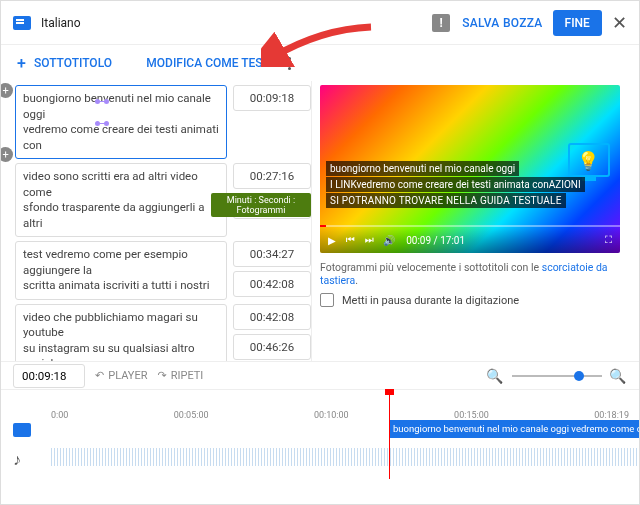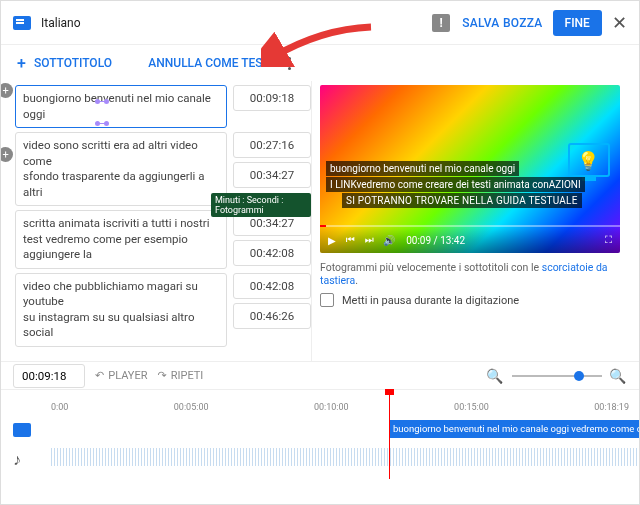--- a/index.html
+++ b/index.html
@@ -19,52 +19,52 @@
   .kebab { display: flex; flex-direction: column; gap: 2px; cursor: pointer; padding: 4px; }
   .kebab span { width: 3px; height: 3px; background: #555; border-radius: 50%; }
   .main { display: flex; height: 280px; }
   .left { width: 310px; position: relative; padding: 4px 0 0 14px; overflow: hidden; }
   .sub-row { display: flex; align-items: stretch; margin-bottom: 4px; position: relative; }
   .sub-text { flex: 1; border: 1px solid #ddd; border-radius: 3px; padding: 5px 7px; font-size: 11.5px; line-height: 1.35; color: #444; background: #fff; }
   .sub-text.active { border-color: #1a73e8; }
   .tc-col { width: 78px; display: flex; flex-direction: column; gap: 4px; margin-left: 6px; }
   .tc { border: 1px solid #ddd; border-radius: 3px; padding: 5px 0; text-align: center; font-size: 11.5px; color: #444; background: #fff; }
   .add-circle { position: absolute; left: -3px; width: 15px; height: 15px; background: #888; color: #fff; border-radius: 50%; font-size: 11px; line-height: 15px; text-align: center; cursor: pointer; }
-  .tooltip { position: absolute; top: 112px; left: 210px; background: #14532d; color: #fff; font-size: 9px; padding: 2px 4px; border-radius: 2px; z-index: 5; }
+  .tooltip { position: absolute; top: 112px; left: 210px; background: #4d7c0f; color: #fff; font-size: 9px; padding: 2px 4px; border-radius: 2px; z-index: 5; text-align: center; }
   .grips { position: absolute; display: flex; flex-direction: column; gap: 14px; }
   .grip { width: 14px; height: 8px; position: relative; }
   .grip::before, .grip::after { content: ""; position: absolute; width: 5px; height: 5px; background: #a78bfa; border-radius: 50%; }
   .grip::before { left: 0; } .grip::after { right: 0; }
   .grip span { position: absolute; left: 2px; right: 2px; top: 2px; height: 1px; background: #a78bfa; }
   .right { flex: 1; padding: 4px 12px 0 8px; border-left: 1px solid #eee; }
   .video { width: 300px; height: 168px; position: relative; border-radius: 2px; overflow: hidden;
     background: linear-gradient(135deg, #ff0080 0%, #ff6b00 18%, #ffd400 36%, #6cff00 52%, #00e0ff 68%, #0040ff 84%, #8a00ff 100%); }
   .vid-caption { position: absolute; left: 6px; bottom: 44px; right: 6px; }
   .vid-caption div { display: inline-block; background: rgba(0,0,0,.65); color: #fff; font-size: 10px; padding: 2px 4px; margin-bottom: 1px; }
-  .vid-sub2 { background: rgba(0,0,0,.7); color: #ddd; font-size: 8.5px; padding: 1px 4px; display: inline-block; margin-bottom: 1px; letter-spacing: .2px; margin-left: 16px;}
+  .vid-sub2 { background: rgba(0,0,0,.7); color: #ddd; font-size: 8.5px; padding: 1px 4px; display: inline-block; margin-bottom: 1px; letter-spacing: .2px;}
   .vid-controls { position: absolute; bottom: 0; left: 0; right: 0; height: 26px; display: flex; align-items: center; padding: 0 8px; color: #fff; font-size: 10px; gap: 10px; background: linear-gradient(transparent, rgba(0,0,0,.4)); }
   .vid-controls .bar { position: absolute; top: -2px; left: 0; right: 0; height: 2px; background: rgba(255,255,255,.4); }
   .vid-controls .bar span { display: block; width: 2%; height: 100%; background: #f00; }
   .vicon { cursor: pointer; }
   .monitor { position: absolute; right: 10px; top: 58px; width: 42px; height: 34px; border: 2px solid #00b3ff; border-radius: 3px; display: flex; align-items: center; justify-content: center; }
   .monitor::after { content: ""; position: absolute; bottom: -6px; width: 14px; height: 4px; background: #00b3ff; }
   .bulb { color: #00b3ff; font-size: 18px; }
   .hint { font-size: 10.5px; color: #666; margin: 8px 0 6px; }
   .hint a { color: #1a73e8; text-decoration: none; }
   .pause-row { display: flex; align-items: center; gap: 8px; font-size: 11px; color: #444; }
   .cb { width: 14px; height: 14px; border: 1.5px solid #888; border-radius: 2px; cursor: pointer; }
   .scrub { height: 28px; display: flex; align-items: center; padding: 0 12px; gap: 10px; border-top: 1px solid #eee; }
   .tc-input { border: 1px solid #ddd; border-radius: 3px; padding: 4px 8px; font-size: 11.5px; width: 72px; }
   .undo, .redo { color: #888; font-size: 11px; display: flex; align-items: center; gap: 4px; cursor: pointer; }
   .zoom { margin-left: auto; display: flex; align-items: center; gap: 8px; }
   .zicon { color: #555; font-size: 14px; cursor: pointer; }
   .zbar { width: 90px; height: 2px; background: #bbb; position: relative; }
   .zbar span { position: absolute; right: 18px; top: -4px; width: 10px; height: 10px; background: #1a73e8; border-radius: 50%; }
   .timeline { height: 90px; position: relative; border-top: 1px solid #eee; }
-  .tl-ticks { position: absolute; top: 12px; left: 50px; right: 10px; display: flex; justify-content: space-between; font-size: 9px; color: #888; }
+  .tl-ticks { position: absolute; top: 20px; left: 50px; right: 10px; display: flex; justify-content: space-between; font-size: 9px; color: #888; }
   .tl-track { position: absolute; top: 28px; left: 0; right: 0; height: 24px; }
   .tl-icon { position: absolute; left: 12px; width: 18px; height: 14px; background: #1a73e8; border-radius: 2px; top: 5px;}
   .tl-clip { position: absolute; left: 388px; right: 0; top: 2px; height: 18px; background: #1a73e8; color: #fff; font-size: 9.5px; line-height: 18px; padding: 0 4px; white-space: nowrap; overflow: hidden; }
   .note { position: absolute; left: 12px; top: 60px; font-size: 16px; color: #555; }
   .wave { position: absolute; left: 50px; right: 0; top: 58px; height: 18px; background: repeating-linear-gradient(90deg, #b9d3ec 0 1px, transparent 1px 3px); opacity: .8; }
   .playhead { position: absolute; left: 388px; top: 0; bottom: 0; width: 1px; background: #f00; }
   .playhead::before { content: ""; position: absolute; top: -1px; left: -4px; width: 9px; height: 6px; background: #f00; }
   .arrow { position: absolute; top: 18px; left: 260px; z-index: 50; pointer-events: none; }
 </style>
 </head>
@@ -77,36 +77,37 @@
   <div class="save-draft">SALVA BOZZA</div>
   <div class="done-btn">FINE</div>
   <div class="close-x">✕</div>
 </div>
 
 <div class="toolbar" style="width:310px;">
   <div class="add-sub">
     <span class="plus">+</span>
     <span>SOTTOTITOLO</span>
   </div>
-  <div class="edit-text">ANNULLA COME TESTO</div>
+  <div class="edit-text">MODIFICA COME TESTO</div>
   <div class="kebab">
       <span></span>
       <span></span>
       <span></span>
     </div>
 </div>
 
 <div class="main">
   <div class="left">
     <div class="tooltip">Minuti : Secondi : Fotogrammi</div>
 
     <div class="add-circle" style="top:2px">+</div>
     <div class="sub-row">
       <div class="sub-text active">
         <div>buongiorno benvenuti nel mio canale oggi</div>
+        <div>vedremo come creare dei testi animati con</div>
         <div class="grips" style="left:80px; top:14px;">
             <div class="grip">
               <span></span>
             </div>
             <div class="grip">
               <span></span>
             </div>
           </div>
       </div>
       <div class="tc-col">
@@ -121,22 +122,22 @@
         <div>sfondo trasparente da aggiungerli a altri</div>
       </div>
       <div class="tc-col">
         <div class="tc">00:27:16</div>
         <div class="tc">00:34:27</div>
       </div>
     </div>
 
     <div class="sub-row">
       <div class="sub-text">
+        <div>test vedremo come per esempio aggiungere la</div>
         <div>scritta animata iscriviti a tutti i nostri</div>
-        <div>test vedremo come per esempio aggiungere la</div>
       </div>
       <div class="tc-col">
         <div class="tc">00:34:27</div>
         <div class="tc">00:42:08</div>
       </div>
     </div>
 
     <div class="sub-row">
       <div class="sub-text">
         <div>video che pubblichiamo magari su youtube</div>
@@ -160,21 +161,21 @@
         <div class="vid-sub2">SI POTRANNO TROVARE NELLA GUIDA TESTUALE</div><br>
       </div>
       <div class="vid-controls">
         <div class="bar">
             <span></span>
           </div>
         <span class="vicon">▶</span>
         <span class="vicon">⏮</span>
         <span class="vicon">⏭</span>
         <span class="vicon">🔊</span>
-        <span><span>00:09</span> / <span>13:42</span></span>
+        <span><span>00:09</span> / <span>17:01</span></span>
         <span style="flex:1"></span>
         <span class="vicon">⛶</span>
       </div>
     </div>
     <div class="hint">
       <span>Fotogrammi più velocemente i sottotitoli con le </span><a href="#">scorciatoie da tastiera</a>.
     </div>
     <div class="pause-row">
       <div class="cb"></div>
       <span>Metti in pausa durante la digitazione</span>

